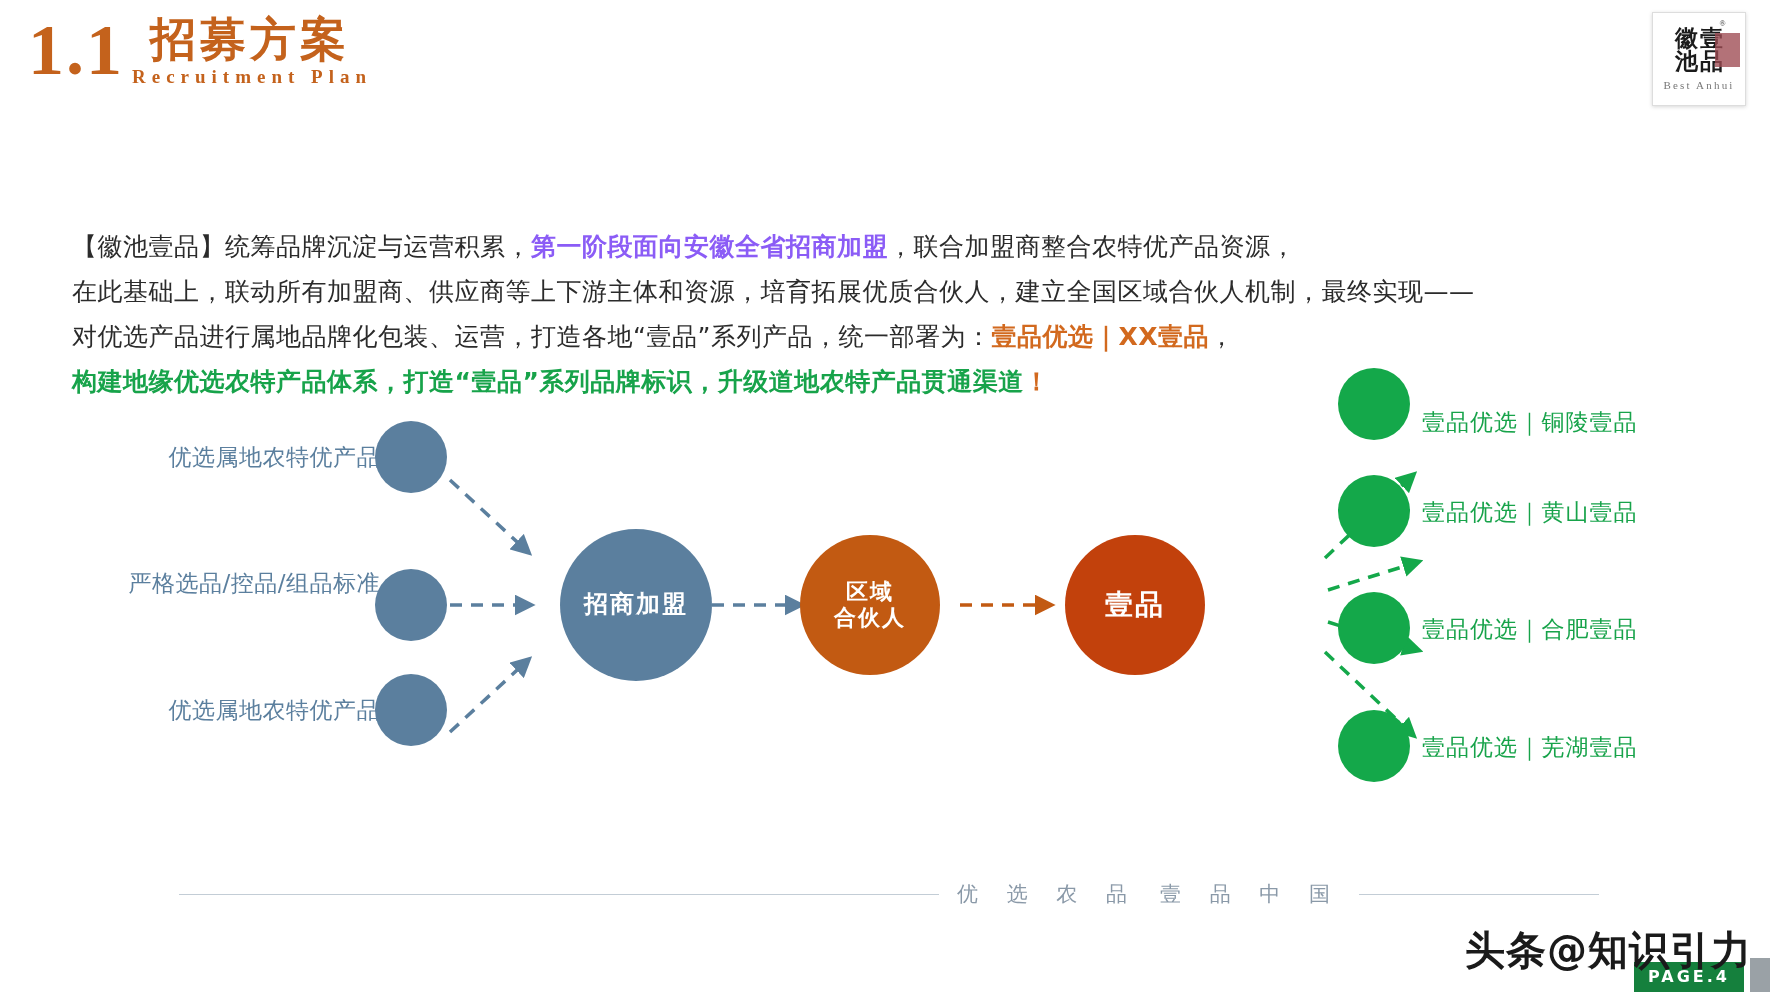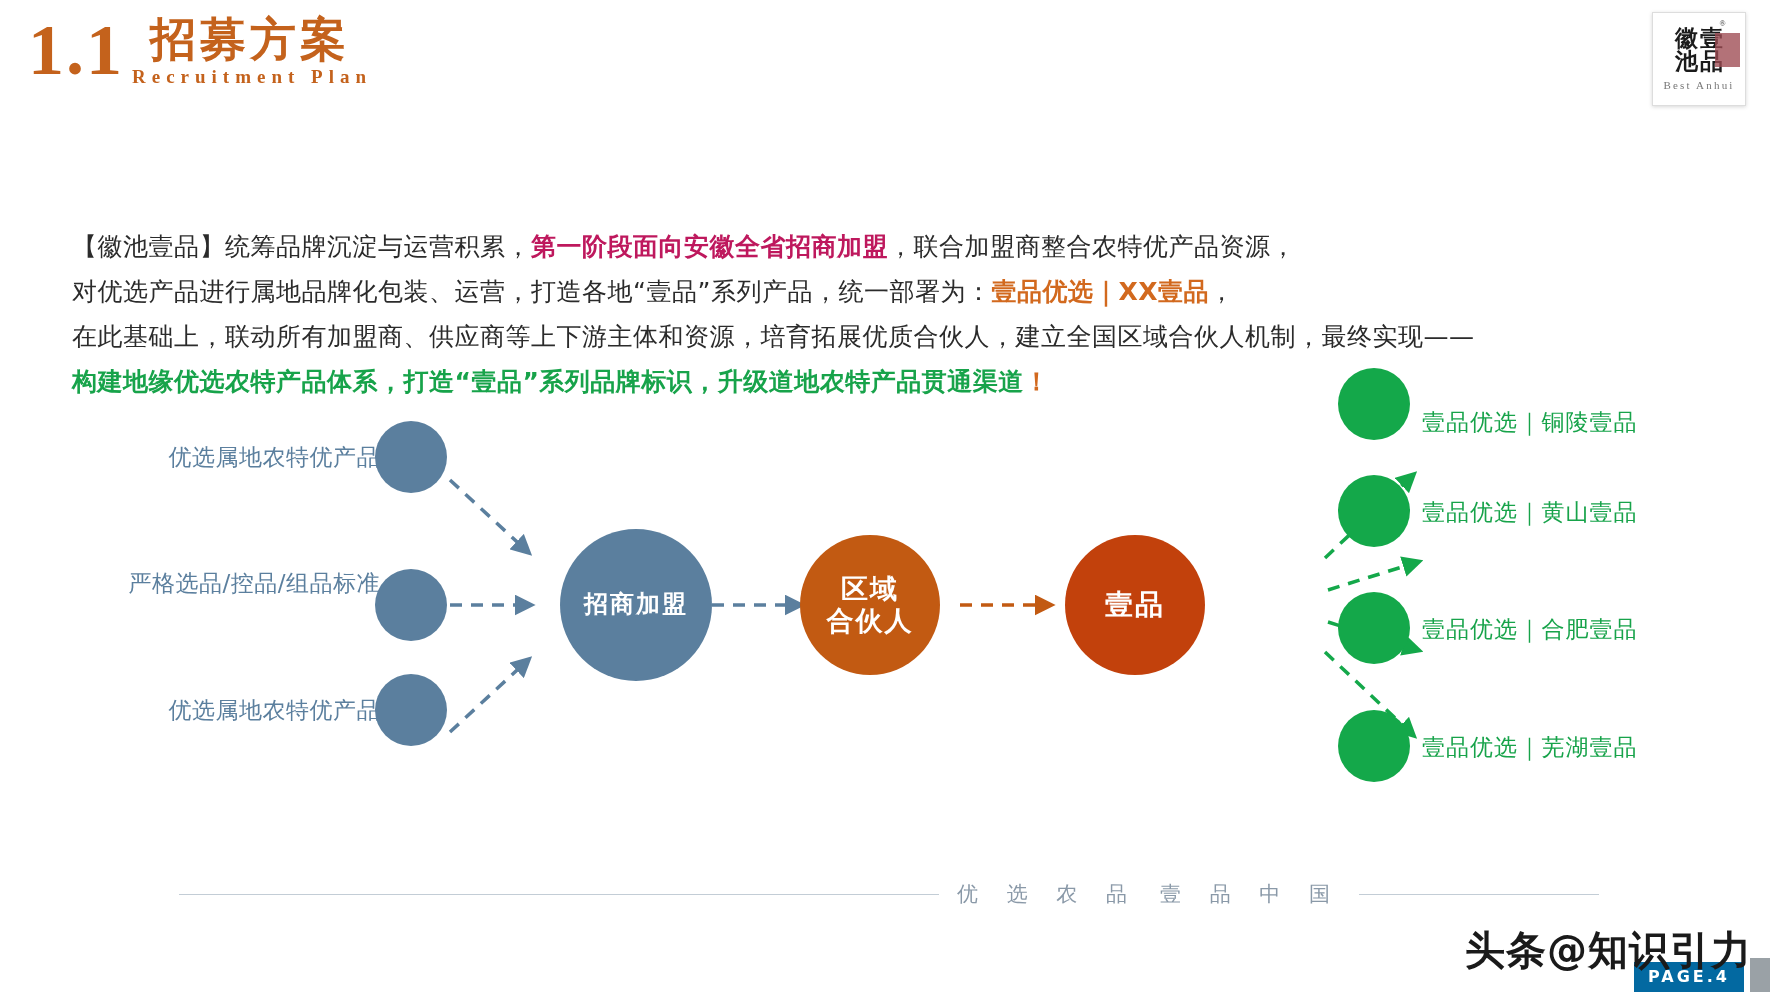--- a/index.html
+++ b/index.html
@@ -53,39 +53,39 @@
     font-size:11px;letter-spacing:2.2px;color:#777;margin-top:6px;
   }
   
   .para{
     position:absolute;left:72px;top:224px;width:1640px;
     font-family:"DejaVu Sans","Liberation Sans",sans-serif;
     font-size:25px;line-height:45px;color:#2b2b2b;
     letter-spacing:.5px;white-space:nowrap;
   }
   .para .row{display:block;}
-  .hl-blue{color:#be185d;font-weight:700;}
+  .hl-blue{color:#8b5cf6;font-weight:700;}
   .hl-orange{color:#D2691E;font-weight:700;}
   .hl-green{color:#17A34A;font-weight:700;}
   
   .diagram{position:absolute;left:0;top:380px;width:1778px;height:420px;}
   .circle{
     position:absolute;border-radius:50%;
     display:flex;align-items:center;justify-content:center;text-align:center;
     color:#ffffff;font-weight:700;
     font-family:"DejaVu Sans","Liberation Sans",sans-serif;
   }
   .small-blue{width:72px;height:72px;background:#5B7F9E;}
   .hub-blue{
     width:152px;height:152px;background:#5B7F9E;
     font-size:24px;letter-spacing:2px;line-height:1.15;
   }
   .hub-orange{
     width:140px;height:140px;background:#C25A12;
-    font-size:27px;letter-spacing:2px;line-height:1.2;
+    font-size:22px;letter-spacing:2px;line-height:1.2;
   }
   .hub-green{
     width:140px;height:140px;background:#c2410c;
     font-size:28px;letter-spacing:2px;
   }
   .leaf-green{width:72px;height:72px;background:#14A84A;}
   .left-label{
     position:absolute;text-align:right;
     font-family:"DejaVu Sans","Liberation Sans",sans-serif;
     font-size:23px;color:#5B7F9E;letter-spacing:.5px;white-space:nowrap;
@@ -112,21 +112,21 @@
   
   .watermark{
     position:absolute;right:26px;bottom:22px;
     display:flex;align-items:baseline;
     font-family:"DejaVu Sans","Liberation Sans",sans-serif;
     font-size:40px;font-weight:700;color:#1a1a1a;
     letter-spacing:1px;pointer-events:none;
   }
   .page-badge{
     position:absolute;right:34px;bottom:8px;
-    background:#0369a1;color:#ffffff;
+    background:#15803d;color:#ffffff;
     font-family:"DejaVu Sans","Liberation Sans",sans-serif;
     font-size:16px;letter-spacing:3px;font-weight:700;
     padding:5px 14px 6px 14px;
   }
   .page-block{
     position:absolute;right:8px;bottom:8px;
     width:20px;height:34px;background:#9aa1a6;
   }
 </style>
 </head>
@@ -148,24 +148,24 @@
     <span class="logo-reg">®</span>
     <span class="logo-seal"></span>
   </div>
   <div class="logo-en">Best Anhui</div>
 </div>
 
 <div class="para">
   <span class="row">
     <span>【徽池壹品】统筹品牌沉淀与运营积累，</span><span class="hl-blue">第一阶段面向安徽全省招商加盟</span><span>，联合加盟商整合农特优产品资源，</span>
   </span>
+  <span class="row">在此基础上，联动所有加盟商、供应商等上下游主体和资源，培育拓展优质合伙人，建立全国区域合伙人机制，最终实现——</span>
   <span class="row">
     <span>对优选产品进行属地品牌化包装、运营，打造各地“壹品”系列产品，统一部署为：</span><span class="hl-orange">壹品优选｜XX壹品</span><span>，</span>
   </span>
-  <span class="row">在此基础上，联动所有加盟商、供应商等上下游主体和资源，培育拓展优质合伙人，建立全国区域合伙人机制，最终实现——</span>
   <span class="row">
     <span class="hl-green">构建地缘优选农特产品体系，打造“壹品”系列品牌标识，升级道地农特产品贯通渠道</span><span class="hl-orange">！</span>
   </span>
 </div>
 
 <div class="diagram">
 
   <svg class="arrow-svg" viewBox="0 0 1778 420">
     <defs>
       <marker id="ah-blue" markerWidth="6" markerHeight="6" refX="4.4" refY="3" orient="auto">

